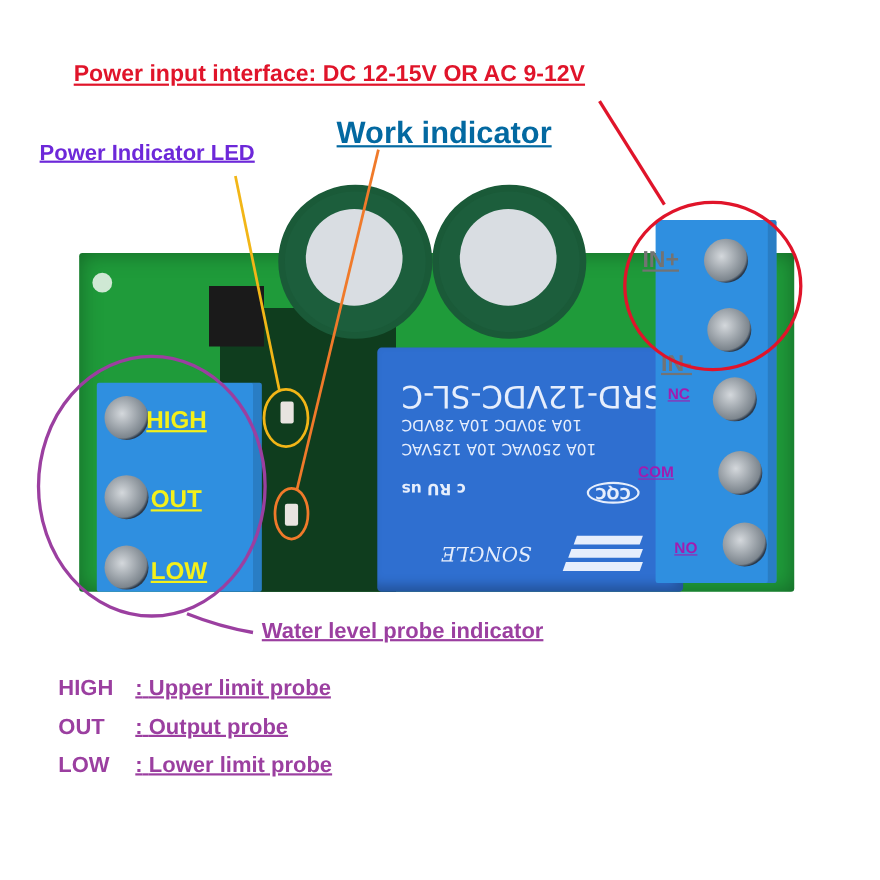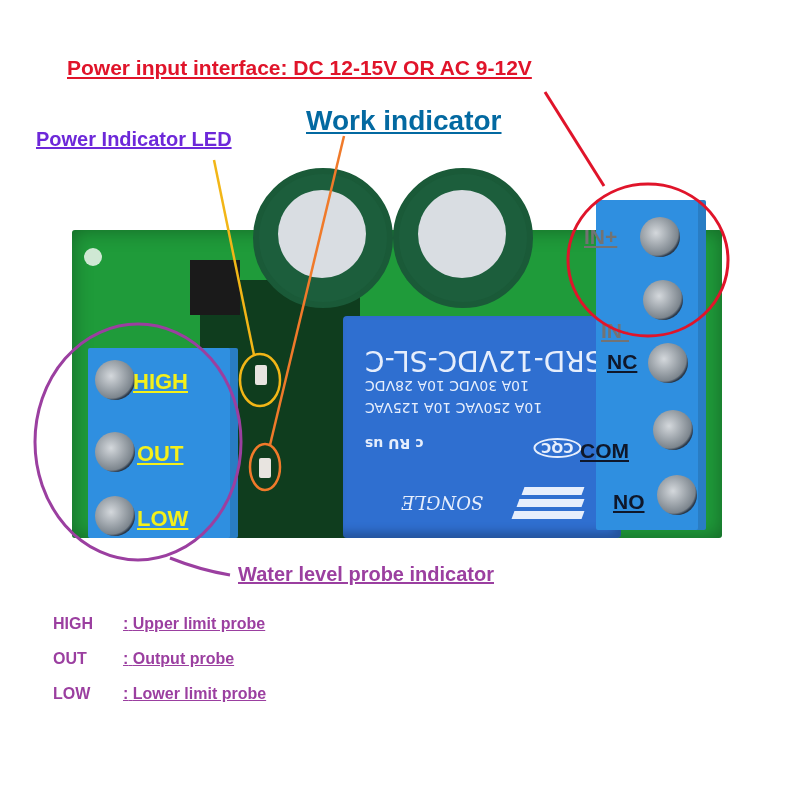--- a/index.html
+++ b/index.html
@@ -4,35 +4,35 @@
 <style>
   html, body { margin:0; padding:0; }
   body { width:800px; height:800px; background:#ffffff; position:relative; overflow:hidden;
          font-family:"Liberation Sans", sans-serif; }
   .abs { position:absolute;text-decoration:underline; }
   .label { font-weight:bold; white-space:nowrap; }
   .title-red { color:#e0142a; font-size:21px; left:67px; top:56px; }
   .work { color:#0369a1; font-size:28px; left:306px; top:105px; }
   .power-led { color:#6d28d9; font-size:20px; left:36px; top:128px; }
   .water { color:#9b3fa0; font-size:20px; left:238px; top:563px; }
-  .legend { color:#9b3fa0; font-size:16px; left:53px; }
+  .legend { color:#9b3fa0; font-size:20px; left:53px; }
   .legend .k { display:inline-block; width:70px; }
   .board { left:72px; top:230px; width:650px; height:308px; background:#1f9b3a; border-radius:3px;
            box-shadow: inset 0 0 20px rgba(0,0,0,0.35); }
   .board-dark { left:200px; top:280px; width:160px; height:258px; background:#0f3d1e; }
   .relay { left:343px; top:316px; width:278px; height:222px; background:#2f6fd0; border-radius:4px;
            box-shadow: inset -6px -6px 10px rgba(0,0,0,0.25); }
   .relay-text { color:#e6eefc; font-family:"DejaVu Sans", sans-serif; transform:rotate(180deg); white-space:nowrap; position:absolute; }
   .cap { border-radius:50%; background:#1c5e3c; border:6px solid #1a5a38; }
   .cap-top { border-radius:50%; background:#d9dde2; }
   .terminal { background:#2f8fe0; border-radius:2px; box-shadow: inset -8px 0 0 rgba(0,0,0,0.12); }
   .screw { width:40px; height:40px; border-radius:50%; background:radial-gradient(circle at 40% 40%, #d4d8dc, #7c858d 65%, #2b3a4c 72%); }
   .pin-yellow { color:#f4f01a; font-size:22px; }
   .pin-red { color:#737373; font-size:21px; }
-  .pin-purple { color:#0f172a; font-size:21px; }
+  .pin-purple { color:#a21caf; font-size:14px; }
   svg.overlay { position:absolute; left:0; top:0; }
 </style>
 </head>
 <body>
 
 <div class="abs board"></div>
 <div class="abs board-dark"></div>
 <div class="abs" style="left:84px;top:248px;width:18px;height:18px;border-radius:50%;background:#cfe8d4;"></div>
 <div class="abs" style="left:190px;top:260px;width:50px;height:55px;background:#1a1a1a;"></div>
 
@@ -65,21 +65,21 @@
 
 <div class="abs terminal" style="left:596px;top:200px;width:110px;height:330px;"></div>
 <div class="abs screw" style="left:640px;top:217px;"></div>
 <div class="abs screw" style="left:643px;top:280px;"></div>
 <div class="abs screw" style="left:648px;top:343px;"></div>
 <div class="abs screw" style="left:653px;top:410px;"></div>
 <div class="abs screw" style="left:657px;top:475px;"></div>
 <div class="abs label pin-red" style="left:584px;top:225px;">IN+</div>
 <div class="abs label pin-red" style="left:601px;top:285px;margin-top:34px;">IN-</div>
 <div class="abs label pin-purple" style="left:607px;top:350px;">NC</div>
-<div class="abs label pin-purple" style="left:580px;top:439px;text-align:right;">COM</div>
+<div class="abs label pin-purple" style="left:580px;top:421px;text-align:right;">COM</div>
 <div class="abs label pin-purple" style="left:613px;top:490px;">NO</div>
 
 <div class="abs" style="left:255px;top:365px;width:12px;height:20px;background:#e8e4e0;border-radius:2px;"></div>
 <div class="abs" style="left:259px;top:458px;width:12px;height:20px;background:#e8e4e0;border-radius:2px;"></div>
 
 <svg class="overlay" width="800" height="800">
   <ellipse cx="648" cy="260" rx="80" ry="76" fill="none" stroke="#e0142a" stroke-width="3"></ellipse>
   <line x1="545" y1="92" x2="604" y2="186" stroke="#e0142a" stroke-width="3"></line>
   <ellipse cx="260" cy="380" rx="20" ry="26" fill="none" stroke="#f2b617" stroke-width="2.5"></ellipse>
   <line x1="214" y1="160" x2="254" y2="355" stroke="#f2b617" stroke-width="2.5"></line>

